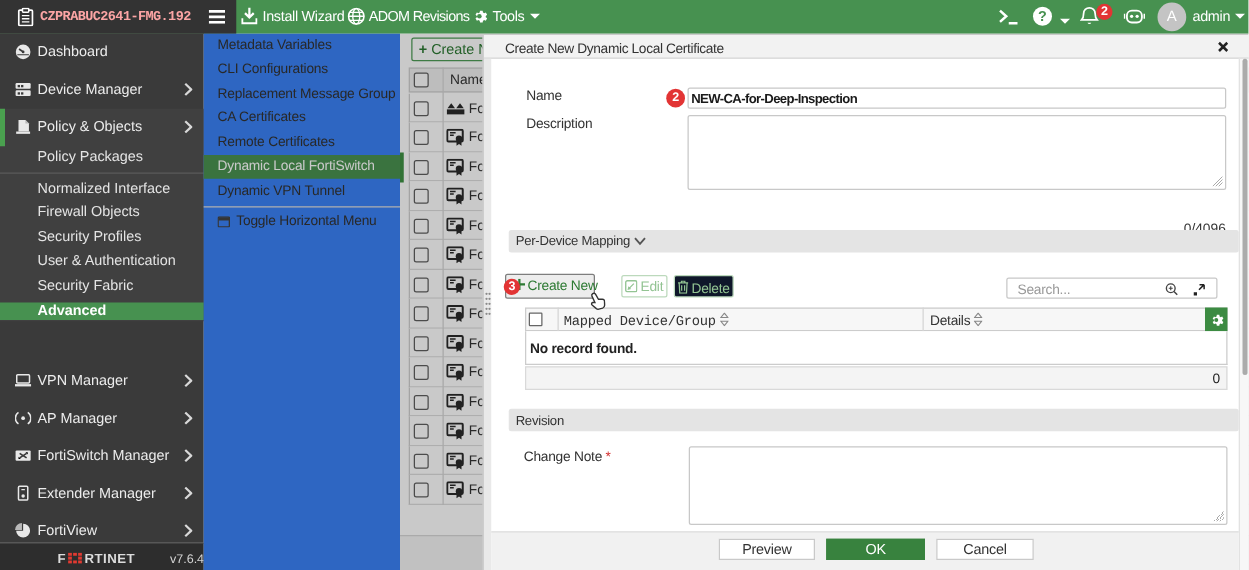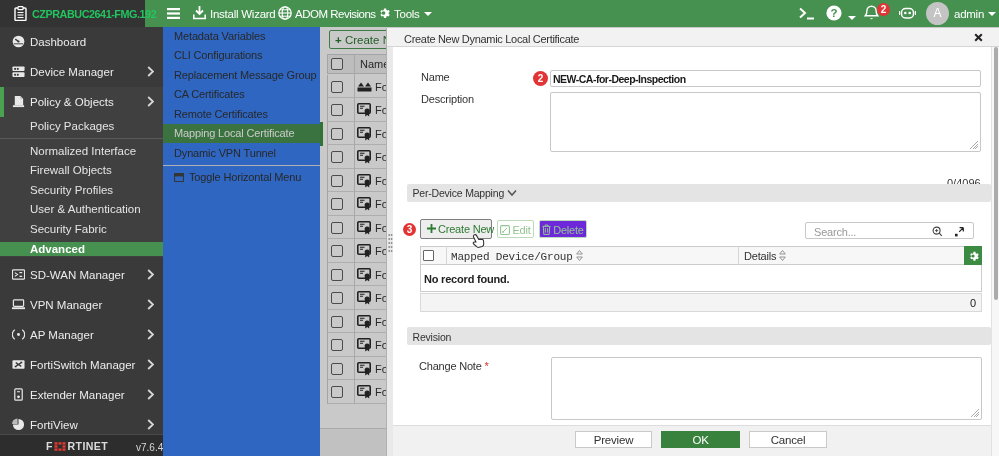--- a/index.html
+++ b/index.html
@@ -1,21 +1,21 @@
 <!DOCTYPE html>
 <html><head>
 <meta charset="utf-8">
 <style>
 * { margin:0; padding:0; box-sizing:border-box; }
 html,body { width:999px; height:456px; overflow:hidden; font-family:"Liberation Sans",sans-serif; }
 #stage { position:relative; width:999px; height:456px; background:#fff; overflow:hidden; }
 .abs { position:absolute; }
 
 #topbar { left:0; top:0; width:999px; height:27px; background:#479150; }
-#topleft { left:0; top:0; width:145px; height:27px; background:#333333; color:#22c55e; }
+#topleft { left:0; top:0; width:189px; height:27px; background:#333333; color:#fca5a5;font-family:Liberation Mono, monospace; }
 #topleft .t { position:absolute; left:32px; top:8px; font-size:10.8px; font-weight:700; white-space:nowrap; letter-spacing:-0.45px; }
 .ticon { position:absolute; }
 .titem { position:absolute; top:7.5px; color:#fff; font-size:11.5px; letter-spacing:-0.25px; white-space:nowrap; }
 .caret { display:inline-block; width:0; height:0; border-left:4px solid transparent; border-right:4px solid transparent; border-top:4px solid #fff; vertical-align:middle; margin-left:4px; margin-bottom:1px;}
 
 #sidebar { left:0; top:27px; width:163px; height:407px; background:#3a3a3a; color:#ececec; font-size:11.5px; }
 #sidebar .item { position:absolute; left:0; width:163px; height:30px; }
 #sidebar .item .lbl { position:absolute; left:30px; top:9px; }
 #sidebar .item .chev { position:absolute; right:9px; top:9px; width:7px; height:11px; }
 #sidebar .sub { position:absolute; left:30px; width:130px; font-size:11.5px; color:#e4e4e4; }
@@ -147,30 +147,20 @@
     </div>
     <div class="sub" style="top:93px">Policy Packages</div>
     <div class="abs" style="left:0;top:110.5px;width:163px;height:1px;background:#5a5a5a;"></div>
     <div class="sub" style="top:117.5px">Normalized Interface</div>
     <div class="sub" style="top:137px">Firewall Objects</div>
     <div class="sub" style="top:156.5px">Security Profiles</div>
     <div class="sub" style="top:176px">User &amp; Authentication</div>
     <div class="sub" style="top:195.5px">Security Fabric</div>
     <div class="abs" style="left:0;top:214.5px;width:163px;height:14.5px;background:#479150;"></div>
     <div class="sub" style="top:216px;font-weight:700;color:#fff;">Advanced</div>
-    <div class="item" style="top:232px">
-      <svg class="icon" style="top:9px" viewBox="0 0 14 14">
-          <rect x="0.5" y="2" width="13" height="10" rx="1" fill="none" stroke="#e8e8e8" stroke-width="1.3"></rect>
-          <path d="M3 5l3 2-3 2 M8 9h3 M8 5h3" stroke="#e8e8e8" stroke-width="1.2" fill="none"></path>
-        </svg>
-      <div class="lbl" style="top:10px">SD-WAN Manager</div>
-        <svg class="chev" style="top:10px" viewBox="0 0 7 11">
-          <path d="M1.2 1 L6 5.5 L1.2 10" stroke="#d8d8d8" stroke-width="1.8" fill="none"></path>
-        </svg>
-    </div>
     <div class="item" style="top:262px">
       <svg class="icon" style="top:9px" viewBox="0 0 14 14">
           <rect x="1.5" y="2" width="11" height="7" rx="0.8" fill="none" stroke="#e8e8e8" stroke-width="1.3"></rect>
           <rect x="0" y="10" width="14" height="2" fill="#e8e8e8"></rect>
         </svg>
       <div class="lbl" style="top:10px">VPN Manager</div>
         <svg class="chev" style="top:10px" viewBox="0 0 7 11">
           <path d="M1.2 1 L6 5.5 L1.2 10" stroke="#d8d8d8" stroke-width="1.8" fill="none"></path>
         </svg>
     </div>
@@ -235,21 +225,21 @@
     <div class="abs" style="left:136px;top:7px;font-size:10px;color:#d6d6d6;">v7.6.4</div>
   </div>
 
   <div class="abs" id="menu2">
     <div class="m" style="top:3px">Metadata Variables</div>
     <div class="m" style="top:22px">CLI Configurations</div>
     <div class="m" style="top:42px">Replacement Message Group</div>
     <div class="m" style="top:61px">CA Certificates</div>
     <div class="m" style="top:81px">Remote Certificates</div>
     <div class="abs" style="left:0;top:96.5px;width:157px;height:19.5px;background:#4a9350;"></div>
-    <div class="m" style="top:100px;color:#fff;">Mapping Local Certificate</div>
+    <div class="m" style="top:100px;color:#fff;">Dynamic Local FortiSwitch</div>
     <div class="m" style="top:120px">Dynamic VPN Tunnel</div>
     <div class="abs" style="left:0;top:137.5px;width:157px;height:1px;background:#e0e0e0;"></div>
     <svg class="abs" style="left:11px;top:146px" width="10" height="9" viewBox="0 0 10 9">
         <rect x="0.5" y="0.5" width="9" height="8" rx="0.8" fill="none" stroke="#444" stroke-width="1.1"></rect>
         <rect x="0.8" y="0.8" width="8.4" height="2.6" fill="#444"></rect>
       </svg>
     <div class="m" style="left:26px;top:144px">Toggle Horizontal Menu</div>
   </div>
 
   <div class="abs" id="content">
@@ -430,31 +420,31 @@
     <div class="abs" style="left:560px;top:129px;font-size:11px;color:#333;margin-top:20px;">0/4096</div>
 
     <div class="secbar" style="top:155.5px;">
         <span style="position:absolute;left:5.5px;top:3.5px;">Per-Device Mapping</span>
       <svg style="position:absolute;left:100px;top:5.5px" width="10" height="8" viewBox="0 0 10 8">
           <path d="M1 1.5 L5 6 L9 1.5" stroke="#555" stroke-width="1.5" fill="none"></path>
         </svg>
     </div>
 
     <div class="badge" style="left:16px;top:195px;width:13px;height:13px;line-height:13px;">3</div>
-    <div class="btn" style="left:33px;top:191px;width:72px;height:20px;background:#ededed;border:1.5px solid #7e7e7e;border-radius:2px;color:#2d7a33;padding-top:2.5px;padding-left:6px;text-align:center;white-space:nowrap;font-size:11px;"><svg width="9" height="9" viewBox="0 0 9 9" style="margin-right:2px">
+    <div class="btn" style="left:17px;top:191px;width:72px;height:20px;background:#ededed;border:1.5px solid #7e7e7e;border-radius:2px;color:#2d7a33;padding-top:2.5px;padding-left:6px;text-align:center;white-space:nowrap;font-size:11px;"><svg width="9" height="9" viewBox="0 0 9 9" style="margin-right:2px">
           <path d="M4.5 0 v9 M0 4.5 h9" stroke="#2d7a33" stroke-width="1.8"></path>
         </svg>Create New</div>
     <svg class="abs" style="left:84px;top:205px;z-index:8;transform:rotate(-18deg)" width="13" height="16" viewBox="0 0 13 16">
       <path d="M5.2 1.2 c0.9 -0.4 1.8 0.2 2 1.1 l1 4.6 3 0.9 c0.9 0.3 1.4 1.2 1.1 2.1 l-0.9 3.1 c-0.3 1 -1.2 1.6 -2.2 1.6 l-3.2 -0.1 c-0.7 0 -1.3 -0.4 -1.7 -1 l-2.4 -3.8 c-0.6 -0.9 0.3 -2 1.3 -1.7 l1.5 0.5 -0.7 -5.6 c-0.1 -0.7 0.3 -1.4 1.2 -1.7z" fill="#fff" stroke="#333" stroke-width="1.1"></path>
     </svg>
     <div class="btn" style="left:110px;top:192px;width:37px;height:18px;background:#fff;border:1px solid #bcd9bc;border-radius:2px;color:#93c493;padding-top:2.5px;white-space:nowrap;font-size:11px;"><svg width="10" height="10" viewBox="0 0 12 12" style="margin-right:2px;vertical-align:-1px">
           <rect x="0.7" y="0.7" width="10.6" height="10.6" rx="1.5" fill="none" stroke="#93c493" stroke-width="1.3"></rect>
           <path d="M3.5 8.5 L8.5 3.5 M3.2 8.8 l0.4 -1.6 1.2 1.2z" stroke="#93c493" stroke-width="1.2" fill="none"></path>
         </svg>Edit</div>
-    <div class="btn" style="left:152px;top:192px;width:48px;height:18px;background:#6d28d9;border:1px solid #bcd9bc;border-radius:2px;color:#93c493;padding-top:2.5px;white-space:nowrap;font-size:11px;"><svg width="9" height="11" viewBox="0 0 10 12" style="margin-right:2px;vertical-align:-1px">
+    <div class="btn" style="left:152px;top:192px;width:48px;height:18px;background:#0f172a;border:1px solid #bcd9bc;border-radius:2px;color:#93c493;padding-top:2.5px;white-space:nowrap;font-size:11px;"><svg width="9" height="11" viewBox="0 0 10 12" style="margin-right:2px;vertical-align:-1px">
           <path d="M0.5 2.5 h9 M3.5 2.5 v-1.5 h3 v1.5 M1.5 2.5 l0.5 9 h6 l0.5-9 M3.7 4.5 v5 M6.3 4.5 v5" stroke="#93c493" stroke-width="1.1" fill="none"></path>
         </svg>Delete</div>
     <div class="inp" style="left:418px;top:194px;width:169px;height:17px;">
       <span style="position:absolute;left:8px;top:2.5px;font-size:11px;letter-spacing:-0.2px;color:#999;">Search...</span>
       <svg style="position:absolute;left:126px;top:3px" width="11" height="11" viewBox="0 0 11 11">
           <circle cx="4.6" cy="4.6" r="3.5" fill="none" stroke="#444" stroke-width="1.1"></circle>
           <path d="M3 4.6 h3.2 M4.6 3 v3.2" stroke="#444" stroke-width="0.9"></path>
           <line x1="7.2" y1="7.2" x2="9.8" y2="9.8" stroke="#444" stroke-width="1.2"></line>
         </svg>
       <svg style="position:absolute;left:148px;top:3.5px" width="10" height="10" viewBox="0 0 10 10">

